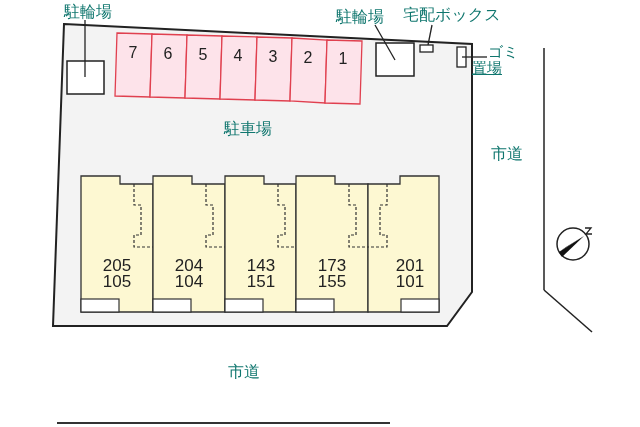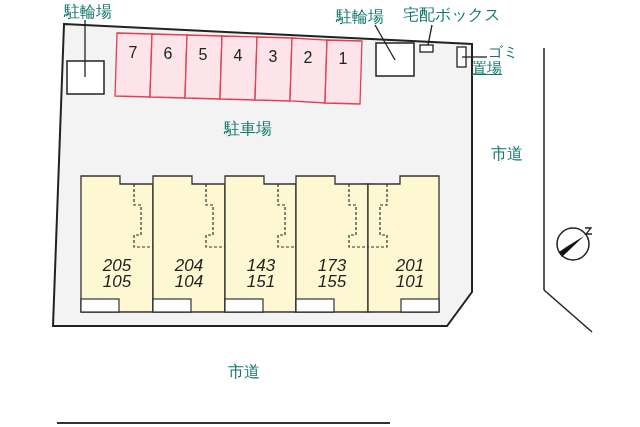--- a/index.html
+++ b/index.html
@@ -2,21 +2,21 @@
 <html><head>
 <meta charset="utf-8">
 <style>
   html, body { margin: 0; padding: 0; background: #ffffff; }
   body { width: 640px; height: 427px; position: relative; overflow: hidden;
          font-family: "DejaVu Sans", "Liberation Sans", sans-serif; color: #222; }
   svg { position: absolute; left: 0; top: 0; }
   .lbl { position: absolute; font-size: 16px; line-height: 1; white-space: nowrap; color: #0f766e; }
   .lbl-sm { font-size: 15px; }
   .num { position: absolute; font-family: "Liberation Sans", "DejaVu Sans", sans-serif; font-size: 16px; color: #222; text-align: center; width: 34px; }
-  .unit { position: absolute; font-family: "Liberation Sans", "DejaVu Sans", sans-serif; font-size: 17px; line-height: 16px; text-align: center; color: #222; width: 60px; font-style: italic; }
+  .unit { position: absolute; font-family: "Liberation Sans", "DejaVu Sans", sans-serif; font-size: 17px; line-height: 16px; text-align: center; color: #222; width: 60px; }
   .vert { display: block; }
 </style>
 </head>
 <body>
 
 <svg width="640" height="427" viewBox="0 0 640 427">
 
   <polygon points="64,24 472,44 472,292 447,326 53,326" fill="#f3f3f3" stroke="#222" stroke-width="2"></polygon>
 
   <g fill="#fde3ea" stroke="#e0404f" stroke-width="1.3">

